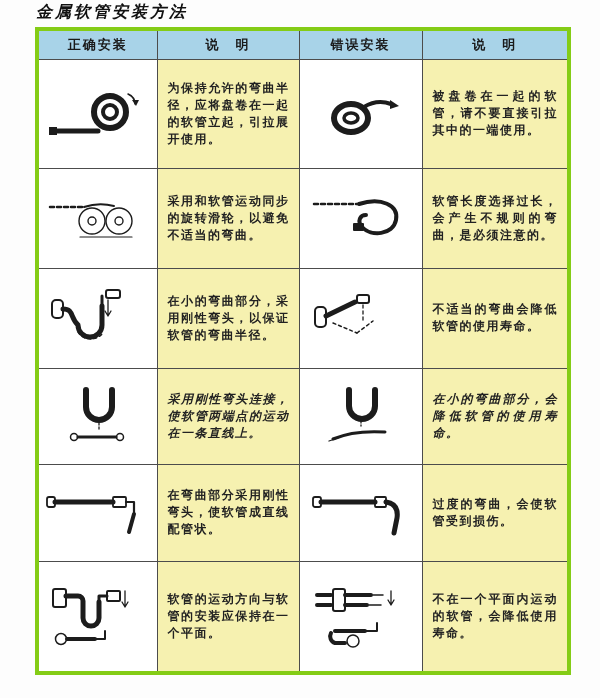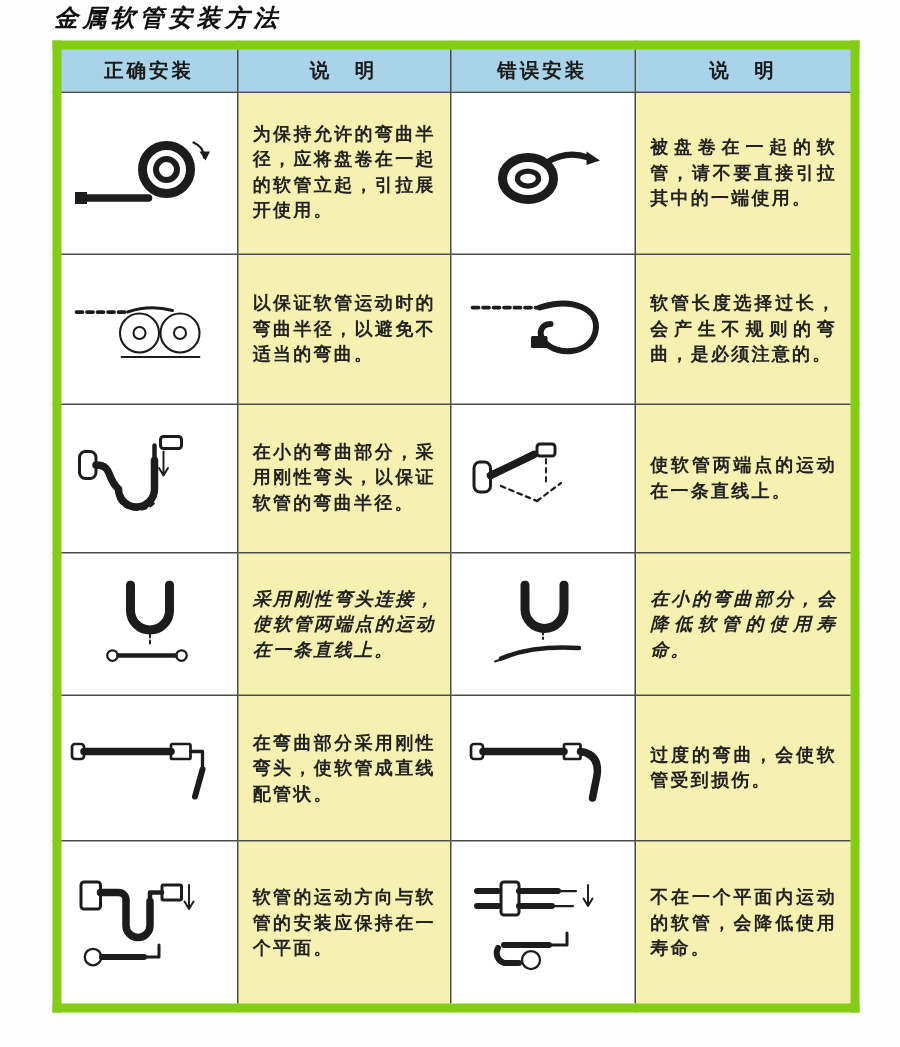--- a/index.html
+++ b/index.html
@@ -13,21 +13,21 @@
   .doc-title {
     position: absolute; left: 36px; top: 2px;
     font-size: 16px; font-weight: bold; font-style: italic;
     letter-spacing: 3px; color: #111;
     font-family: "DejaVu Serif", "Liberation Serif", serif;
   }
   table.install-table {
     position: absolute; left: 35px; top: 27px;
     width: 532px; height: 648px;
     border-collapse: collapse; table-layout: fixed;
-    border: 6px solid #84cc16;
+    border: 4px solid #84cc16;
     background: #fff;
   }
   col.c-img1 { width: 120px; }
   col.c-txt1 { width: 142px; }
   col.c-img2 { width: 123px; }
   col.c-txt2 { width: 147px; }
   th, td { border: 1px solid #4c4c4c; }
   tr.hdr { height: 21px; }
   tr.hdr th {
     background: #a8d3e8; color: #1a1a1a;
@@ -100,21 +100,21 @@
         <svg class="illu" width="108" height="58" viewBox="0 0 108 58">
           <path class="stroke" d="M6 18 H40" stroke-width="2.5" stroke-dasharray="4 3"></path>
           <path class="stroke" d="M40 18 Q55 13 70 17" stroke-width="2"></path>
           <circle class="stroke" cx="48" cy="32" r="13" stroke-width="1.4"></circle>
           <circle class="stroke" cx="48" cy="32" r="4" stroke-width="1.4"></circle>
           <circle class="stroke" cx="75" cy="32" r="13" stroke-width="1.4"></circle>
           <circle class="stroke" cx="75" cy="32" r="4" stroke-width="1.4"></circle>
           <path class="stroke" d="M36 48 H88" stroke-width="1.2"></path>
         </svg>
       </td>
-      <td class="cell-txt">以保证软管运动时的弯曲半径，以避免不适当的弯曲。</td>
+      <td class="cell-txt">采用和软管运动同步的旋转滑轮，以避免不适当的弯曲。</td>
       <td class="cell-img">
         <svg class="illu" width="104" height="58" viewBox="0 0 104 58">
           <path class="stroke" d="M5 15 H50" stroke-width="2.5" stroke-dasharray="4 3"></path>
           <path class="stroke" d="M50 15 C72 8 90 16 87 31 C84 46 62 48 53 38 C48 32 51 26 57 26" stroke-width="4"></path>
           <rect class="fillk" x="44" y="34" width="11" height="8" rx="1"></rect>
         </svg>
       </td>
       <td class="cell-txt">软管长度选择过长，会产生不规则的弯曲，是必须注意的。</td>
     </tr>
 
@@ -133,21 +133,21 @@
       <td class="cell-img">
         <svg class="illu" width="104" height="58" viewBox="0 0 104 58">
           <rect class="stroke" x="6" y="18" width="11" height="20" rx="4" stroke-width="2"></rect>
           <path class="stroke" d="M17 27 L46 13" stroke-width="5"></path>
           <rect class="stroke" x="48" y="6" width="12" height="8" rx="2" stroke-width="2"></rect>
           <path class="stroke" d="M54 16 V34" stroke-width="1.3" stroke-dasharray="3 3"></path>
           <path class="stroke" d="M24 34 L48 44" stroke-width="1.5" stroke-dasharray="3 3"></path>
           <path class="stroke" d="M48 44 L64 32" stroke-width="1.5" stroke-dasharray="3 3"></path>
         </svg>
       </td>
-      <td class="cell-txt">使软管两端点的运动在一条直线上。</td>
+      <td class="cell-txt">不适当的弯曲会降低软管的使用寿命。</td>
     </tr>
 
 
     <tr class="r6">
       <td class="cell-img">
         <svg class="illu" width="108" height="58" viewBox="0 0 108 58">
           <path class="stroke" d="M42 3 V20 A13 13 0 0 0 68 20 V3" stroke-width="6"></path>
           <path class="stroke" d="M55 36 v7" stroke-width="1.3" stroke-dasharray="2 2"></path>
           <circle class="stroke" cx="30" cy="50" r="3.5" stroke-width="1.5"></circle>
           <circle class="stroke" cx="76" cy="50" r="3.5" stroke-width="1.5"></circle>

